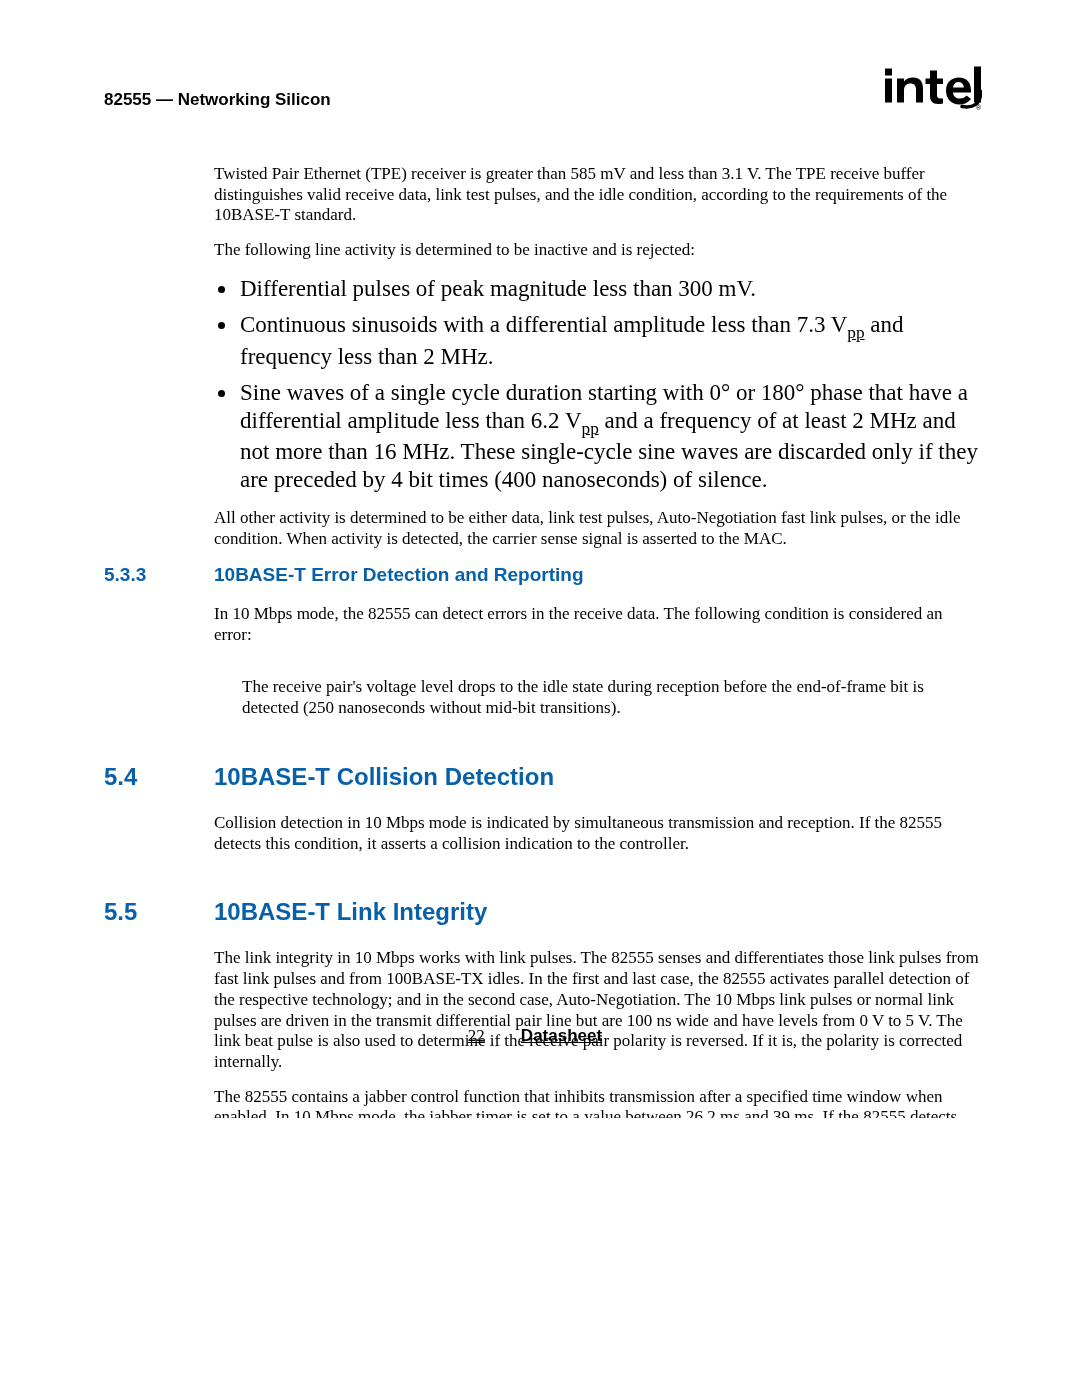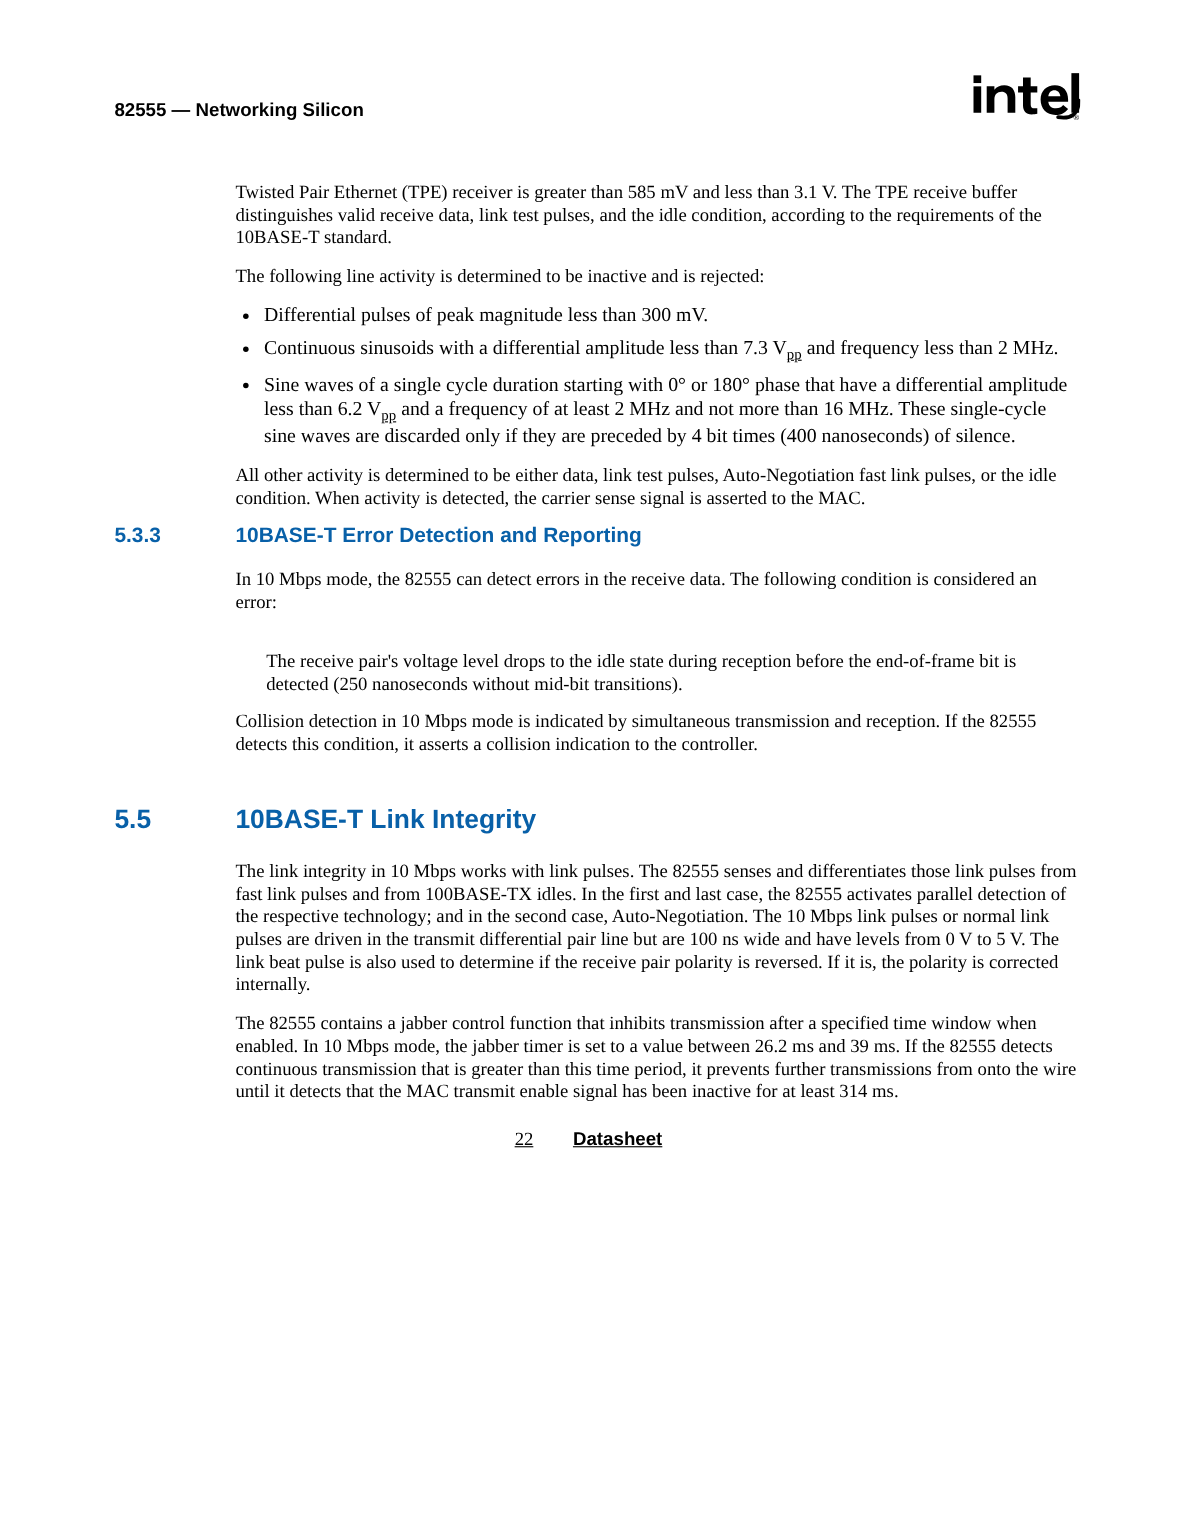--- a/index.html
+++ b/index.html
@@ -44,21 +44,21 @@
     font-size: 17px;
     line-height: 1.22;
     margin: 0 0 14px 0;
     text-align: left;
   }
   ul.bullets {
     margin: 0 0 14px 0;
     padding-left: 24px;
   }
   ul.bullets li {
-    font-size: 18px;
+    font-size: 23px;
     line-height: 1.22;
     margin-bottom: 8px;
     list-style: disc;
     padding-left: 2px;
   }
   .indent-block {
     margin-left: 28px;
     margin-top: 32px;
   }
   .sec-row {
@@ -135,20 +135,23 @@
     <div class="sec-row h3">
       <span class="sec-num">5.3.3</span><span class="sec-title">10BASE-T Error Detection and Reporting</span>
     </div>
     <div class="body-block">
       <p class="body">In 10 Mbps mode, the 82555 can detect errors in the receive data. The following condition is considered an error:</p>
       <div class="indent-block">
         <p class="body">The receive pair's voltage level drops to the idle state during reception before the end-of-frame bit is detected (250 nanoseconds without mid-bit transitions).</p>
       </div>
     </div>
 
+    <div class="sec-row h2">
+      <span class="sec-num">5.4</span><span class="sec-title">10BASE-T Collision Detection</span>
+    </div>
     <div class="body-block">
       <p class="body">Collision detection in 10 Mbps mode is indicated by simultaneous transmission and reception. If the 82555 detects this condition, it asserts a collision indication to the controller.</p>
     </div>
 
     <div class="sec-row h2">
       <span class="sec-num">5.5</span><span class="sec-title">10BASE-T Link Integrity</span>
     </div>
     <div class="body-block">
       <p class="body">The link integrity in 10 Mbps works with link pulses. The 82555 senses and differentiates those link pulses from fast link pulses and from 100BASE-TX idles. In the first and last case, the 82555 activates parallel detection of the respective technology; and in the second case, Auto-Negotiation. The 10 Mbps link pulses or normal link pulses are driven in the transmit differential pair line but are 100 ns wide and have levels from 0 V to 5 V. The link beat pulse is also used to determine if the receive pair polarity is reversed. If it is, the polarity is corrected internally.</p>
     </div>

